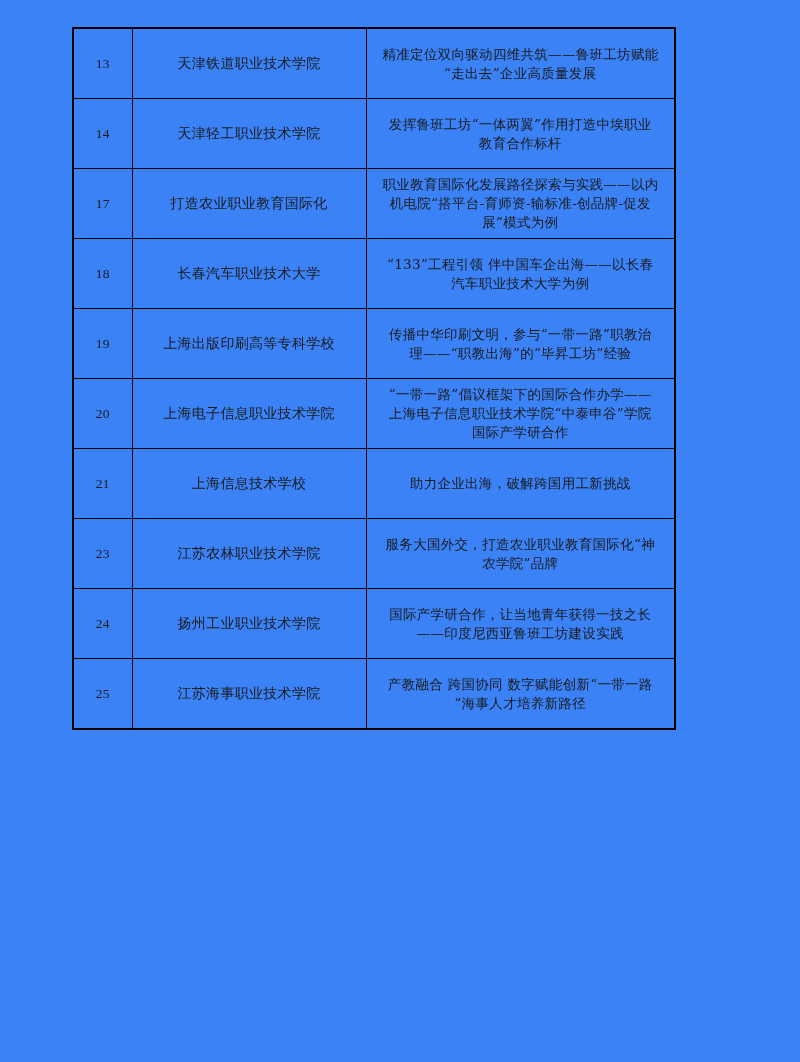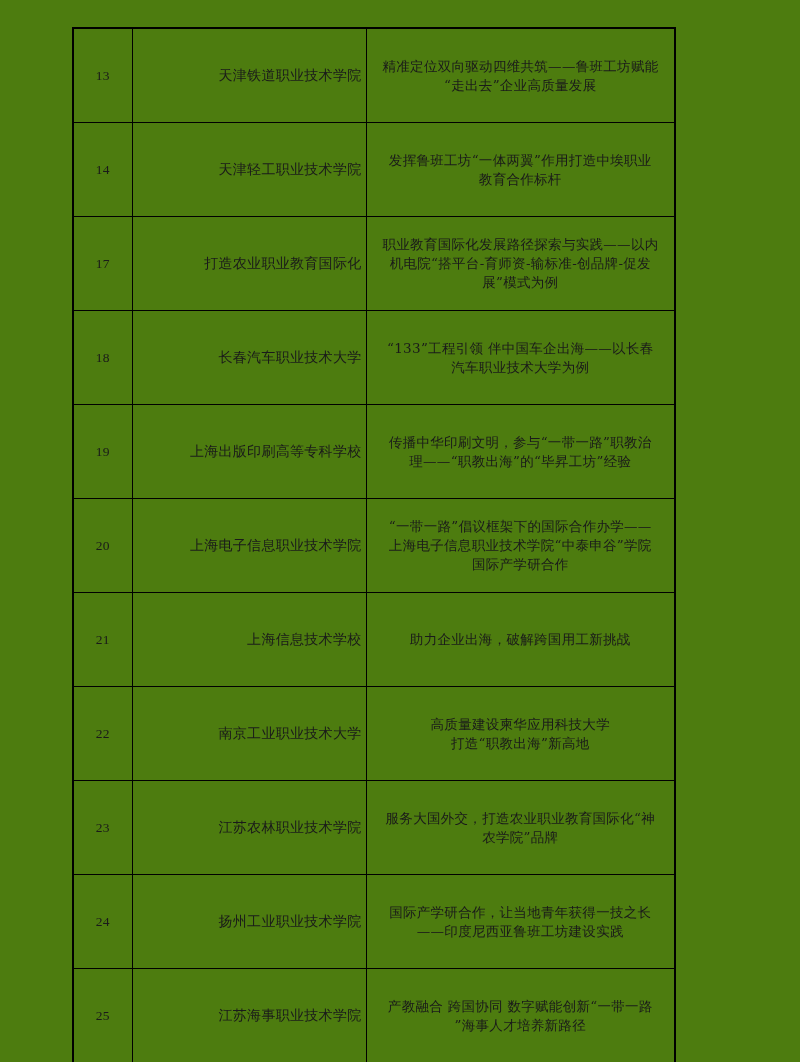--- a/index.html
+++ b/index.html
@@ -13,21 +13,21 @@
       position: relative;
       font-family: "DejaVu Serif", "Liberation Serif", serif;
       color: #1a1a1a;
     }
     .page {
       position: absolute;
       left: 0;
       top: 0;
       width: 800px;
       height: 1062px;
-      background: #4d7c0f;
+      background: #3b82f6;
     }
     table.list {
       position: absolute;
       left: 72px;
       top: 27px;
       width: 602px;
       border-collapse: collapse;
       table-layout: fixed;
       border: 2px solid #000;
     }
@@ -45,22 +45,21 @@
       letter-spacing: 0.3px;
       color: #1a1a1a;
     }
     table.list td.no {
       font-family: "Liberation Serif", "DejaVu Serif", serif;
       font-size: 13.5px;
       padding: 0;
     }
     table.list td.school {
       font-size: 14px;
-      padding: 12px 4px;
-      text-align: right;
+      padding: 0 4px;
     }
     table.list td.title {
       padding: 0 16px;
       word-break: break-all;
     }
     .line { display: block; white-space: nowrap; }
   </style>
 </head>
 <body>
 
@@ -132,28 +131,20 @@
       </tr>
 
       <tr>
         <td class="no">21</td>
         <td class="school">上海信息技术学校</td>
         <td class="title">
           <span class="line">助力企业出海，破解跨国用工新挑战</span>
         </td>
       </tr>
 
-      <tr>
-        <td class="no">22</td>
-        <td class="school">南京工业职业技术大学</td>
-        <td class="title">
-          <span class="line">高质量建设柬华应用科技大学</span>
-          <span class="line">打造“职教出海”新高地</span>
-        </td>
-      </tr>
 
       <tr>
         <td class="no">23</td>
         <td class="school">江苏农林职业技术学院</td>
         <td class="title">
           <span class="line">服务大国外交，打造农业职业教育国际化“神</span>
           <span class="line">农学院”品牌</span>
         </td>
       </tr>
 

